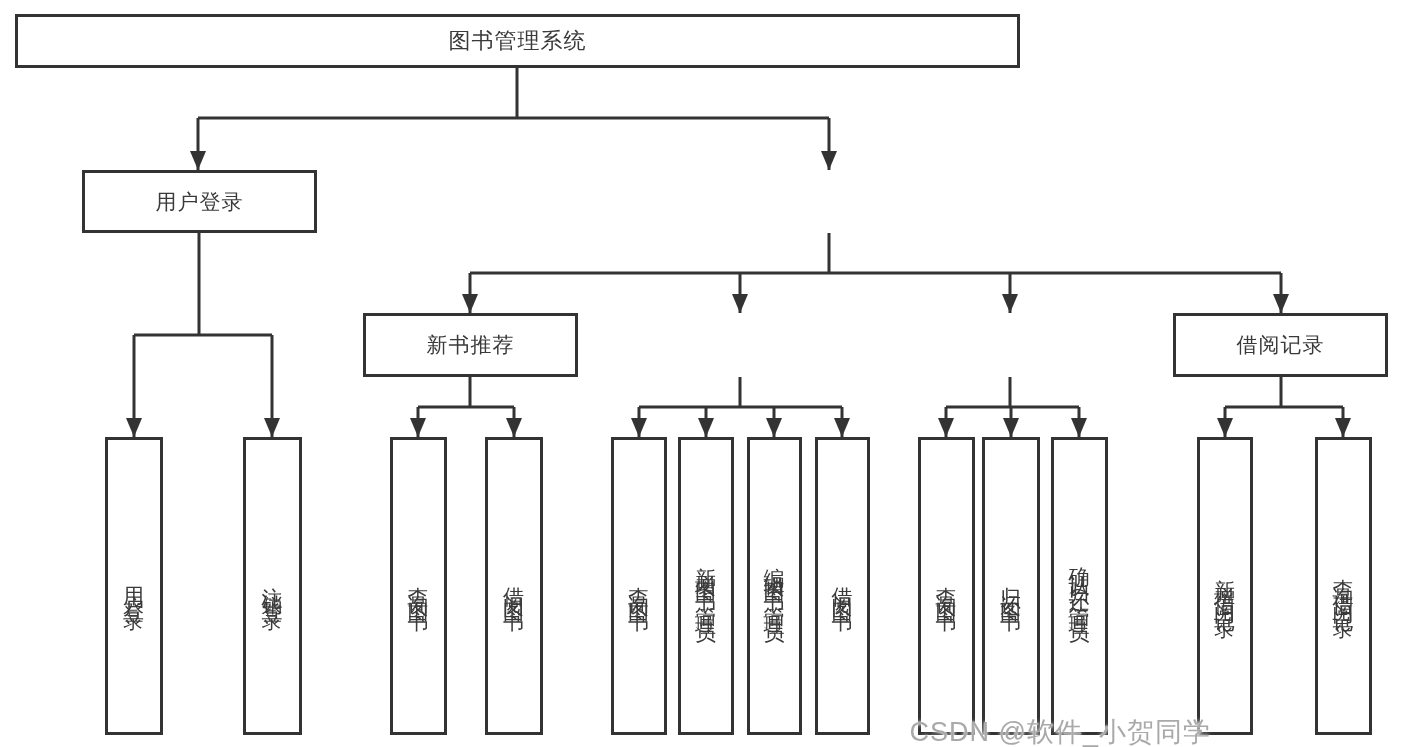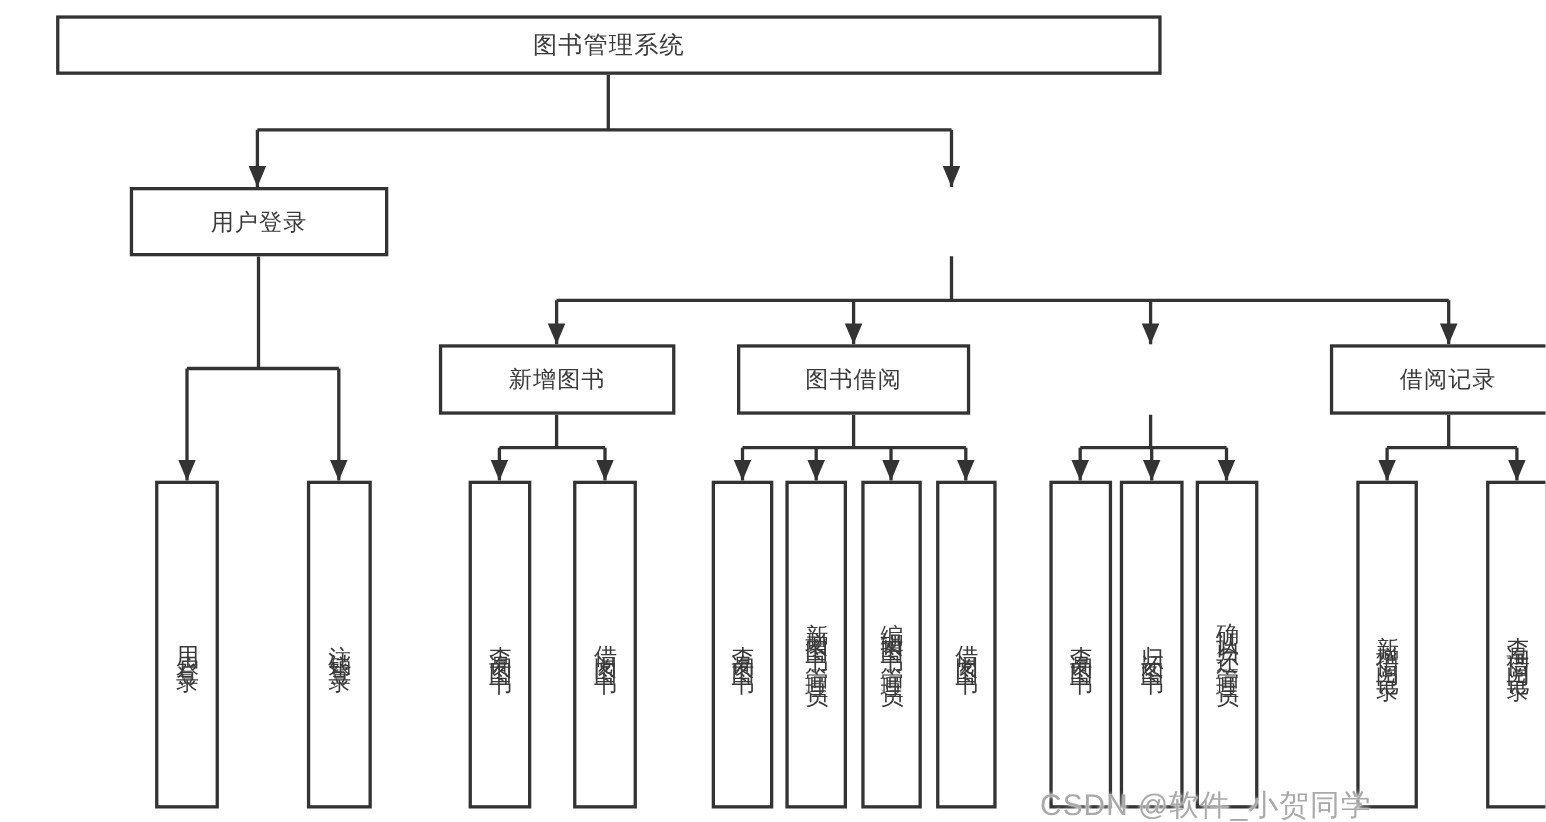--- a/index.html
+++ b/index.html
@@ -1,21 +1,21 @@
 <!DOCTYPE html>
 <html><head>
 <meta charset="utf-8">
 <style>
   html,body{margin:0;padding:0;}
   body{
     width:1405px;height:747px;position:relative;background:#ffffff;
     font-family:"Liberation Sans","DejaVu Sans",sans-serif;
     overflow:hidden;
   }
-  #canvas{position:absolute;inset:0;width:1224px;height:747px;margin-left:36px;}
+  #canvas{position:absolute;inset:0;width:1224px;height:747px;}
   svg.connectors{position:absolute;left:0;top:0;z-index:1;}
   .node{
     position:absolute;box-sizing:border-box;background:#ffffff;
     border:3px solid #333333;display:flex;align-items:center;justify-content:center;
     z-index:2;color:#3a3a3a;
   }
   .hnode{font-size:21px;letter-spacing:1px;}
   .root{font-size:22px;}
   .vnode{
     top:437px;height:298px;justify-content:center;align-items:center;
@@ -77,24 +77,21 @@
 
   <div class="node hnode root" style="left:15px;top:14px;width:1005px;height:54px;">
     <span>图书管理系统</span>
   </div>
 
   <div class="node hnode" style="left:82px;top:170px;width:235px;height:63px;">
     <span>用户登录</span>
   </div>
 
   <div class="node hnode" style="left:363px;top:313px;width:215px;height:64px;">
-    <span>新增图书</span>
-  </div>
-  <div class="node hnode" style="left:634px;top:313px;width:212px;height:64px;">
-    <span>图书借阅</span>
+    <span>新书推荐</span>
   </div>
   <div class="node hnode" style="left:1173px;top:313px;width:215px;height:64px;">
     <span>借阅记录</span>
   </div>
 
   <div class="node vnode" style="left:105px;width:58px;">
     <span class="vtext">用户登录</span>
   </div>
   <div class="node vnode" style="left:243px;width:59px;">
     <span class="vtext">注销登录</span>

